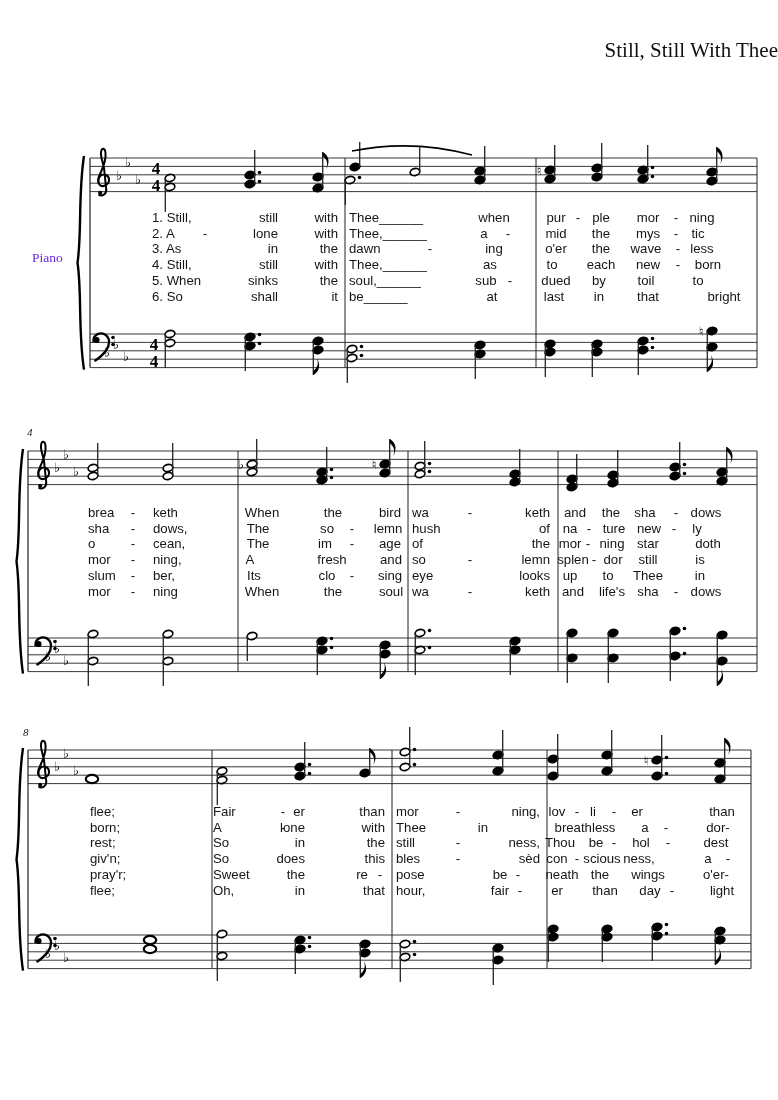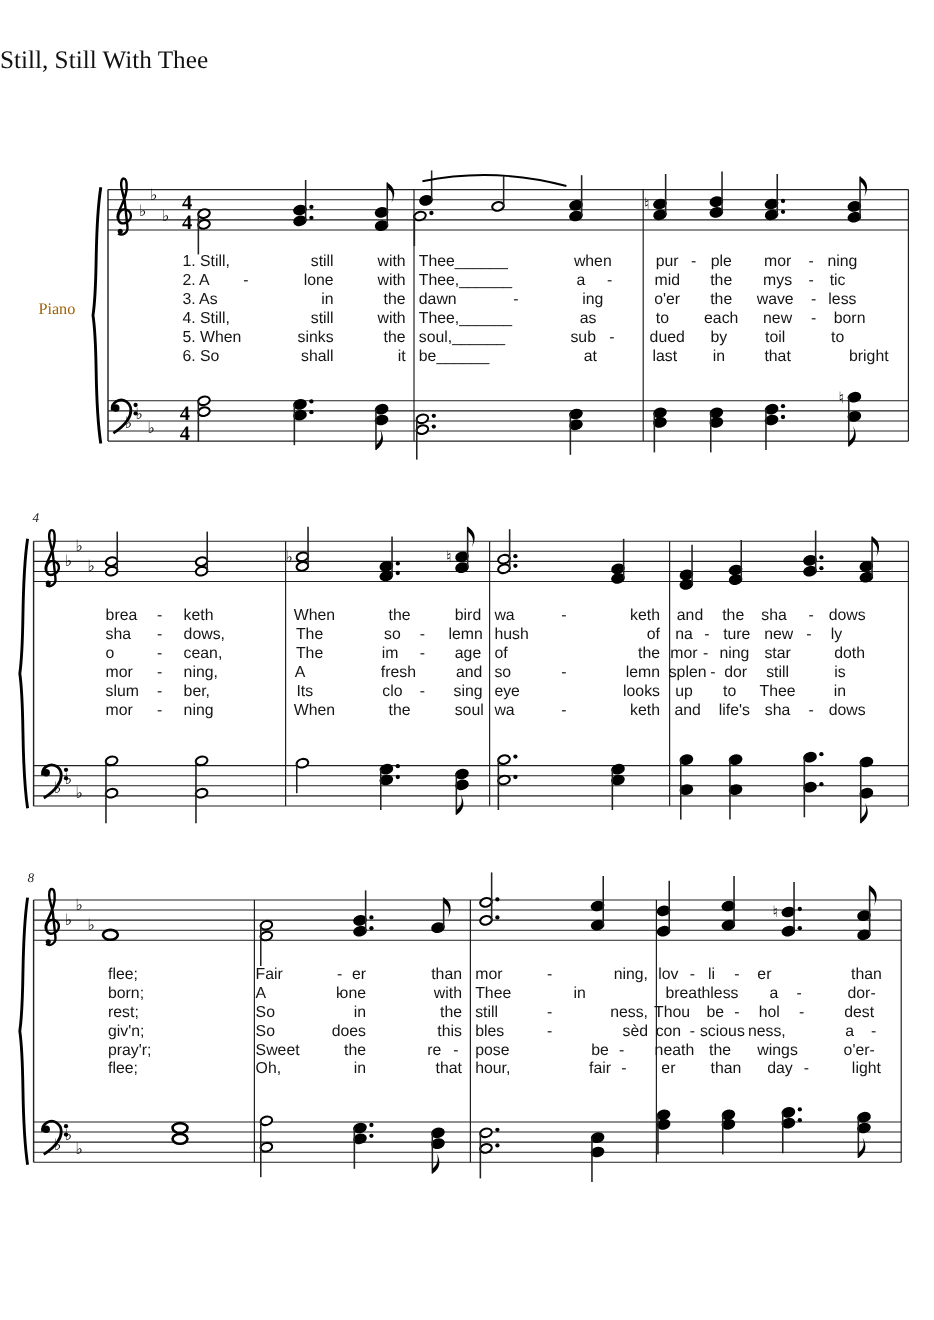--- a/index.html
+++ b/index.html
@@ -1,21 +1,21 @@
 <!DOCTYPE html>
 <html><head>
 <meta charset="utf-8">
 <style>
   html,body{margin:0;padding:0;background:#fff;}
   #page{position:relative;width:778px;height:1100px;background:#fff;overflow:hidden;
         font-family:"Liberation Sans",sans-serif;}
-  #title{position:absolute;left:0;top:38px;width:778px;text-align:left;
+  #title{position:absolute;left:0;top:38px;width:778px;text-align:right;
          font-family:"Liberation Serif",serif;font-size:21px;color:#111;}
   #piano-label{position:absolute;left:32px;top:250px;font-family:"Liberation Serif",serif;
-         font-size:13.5px;color:#a16207;text-align:right;}
+         font-size:13.5px;color:#6d28d9;text-align:right;}
   .mnum{position:absolute;font-family:"Liberation Serif",serif;font-style:italic;
         font-size:11px;color:#222;}
   #m4{left:27px;top:426px}
   #m8{left:23px;top:726px}
   svg{position:absolute;left:0;top:0;}
   .lyr{font-family:"Liberation Sans","DejaVu Sans",sans-serif;font-size:13.2px;fill:#151515;}
   .acc{font-family:"DejaVu Sans",sans-serif;font-size:13px;fill:#000;}
   .ts{font-family:"Liberation Serif",serif;font-size:17px;font-weight:bold;fill:#000;}
 </style>
 </head>

